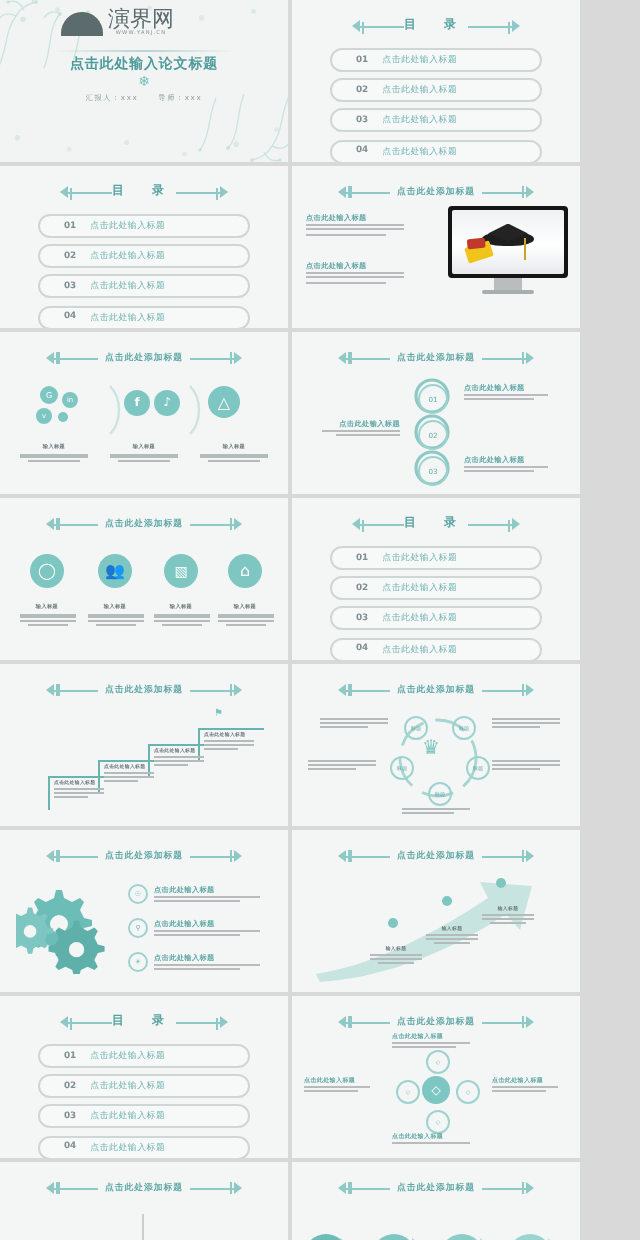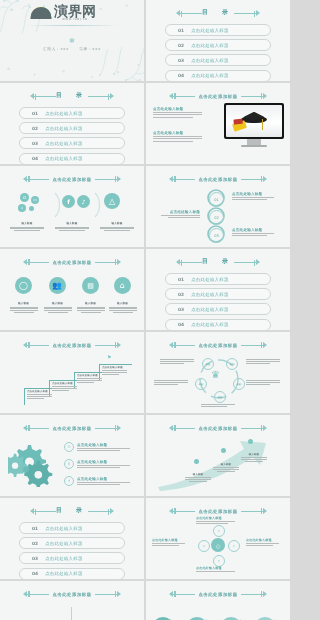--- a/index.html
+++ b/index.html
@@ -68,21 +68,21 @@
   }
   .cover .vine-l{left:-4px;top:-2px;}
   .cover .vine-r{right:-4px;bottom:-2px;transform:rotate(180deg);}
   .logo{
     position:absolute;left:30px;top:4px;display:flex;align-items:center;gap:2px;
   }
   .fan{width:22px;height:13px;position:relative;}
   .logo-text{
     display:flex;flex-direction:column;align-items:center;line-height:1;
   }
-  .logo-cn{font-size:14px;font-weight:bold;color:#5b6b6e;letter-spacing:0px;}
+  .logo-cn{font-size:11px;font-weight:normal;color:#5b6b6e;letter-spacing:0px;}
   .logo-url{font-size:2.6px;color:#7e8e91;letter-spacing:.6px;margin-top:1px;}
   .cover-title{
     position:absolute;left:0;right:0;top:27px;text-align:center;
     font-size:7px;font-weight:bold;color:#4f9b9b;letter-spacing:.4px;
   }
   .cover-rule{
     position:absolute;left:26px;right:26px;top:24.5px;height:1px;
     background:linear-gradient(90deg,rgba(120,180,178,0),rgba(120,180,178,.5),rgba(120,180,178,0));
   }
   .snow{
@@ -227,20 +227,21 @@
           <path d="M-21,1 A21,21 0 0,1 21,1 L21,4 L-21,4 Z" fill="#5b6b6e"></path>
         </g>
       </svg>
       <span class="logo-text">
         <span class="logo-cn">演界网</span>
         <span class="logo-url">WWW.YANJ.CN</span>
       </span>
     </div>
 
     <div class="cover-rule"></div>
+    <div class="cover-title">点击此处输入论文标题</div>
     <div class="snow">❄</div>
     <div class="cover-sub">
       <span>汇报人：xxx</span>
       <span>导师：xxx</span>
     </div>
   </div>
 
   <div class="slide">
     <div class="toc-orn l">
       <span class="orn">

